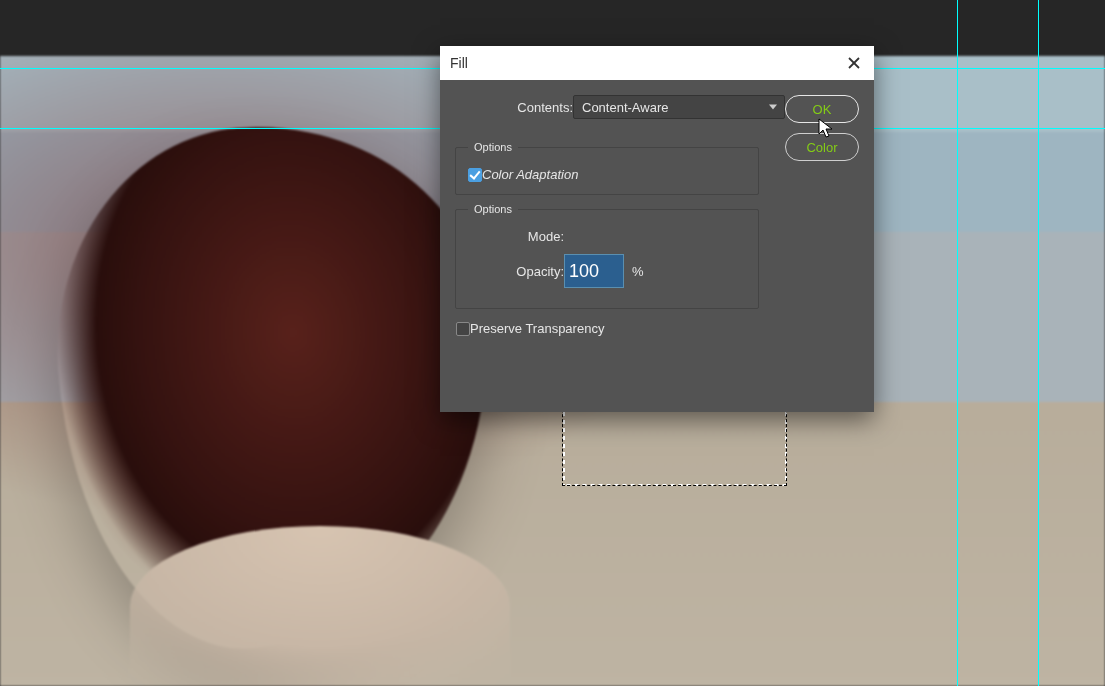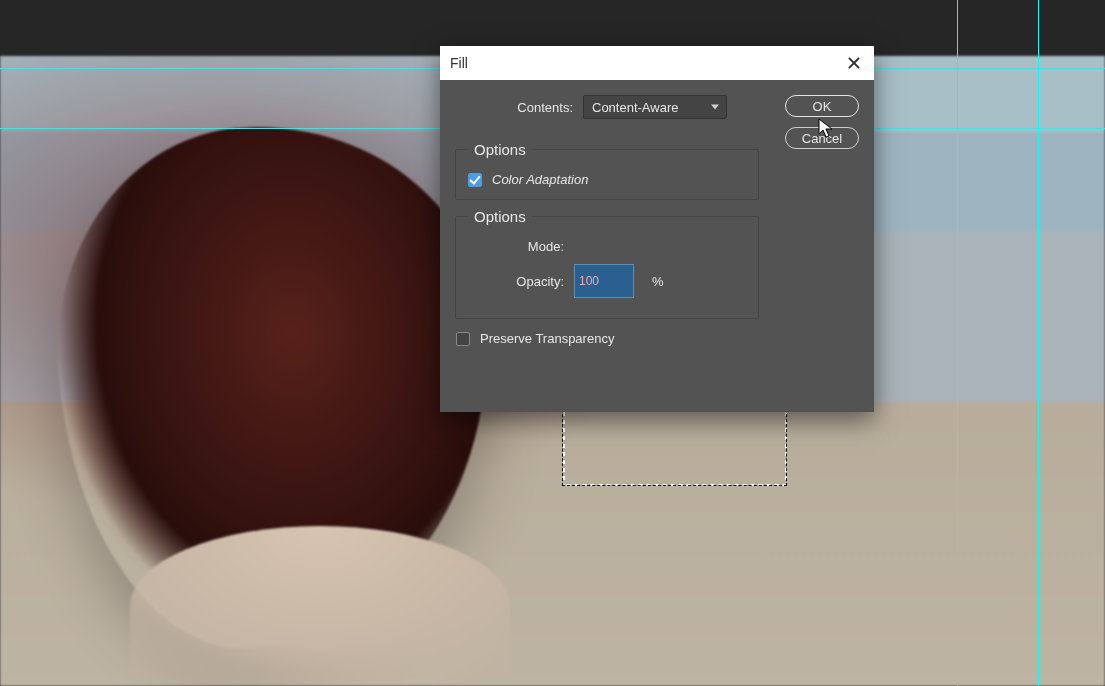--- a/index.html
+++ b/index.html
@@ -60,53 +60,53 @@
     }
     .dialog-titlebar {
       height:34px; background:#fff; color:#333; display:flex; align-items:center;
       padding:0 10px; justify-content:space-between; font-size:14px;
     }
     .close-x { width:20px; height:20px; display:flex; align-items:center; justify-content:center; cursor:pointer; }
     .close-x svg { stroke:#333; stroke-width:1.8; }
 
     .dialog-body { flex:1; position:relative; padding:15px 15px 15px 15px; }
 
-    .row { display:flex; align-items:center; gap:10px; margin-bottom:10px; }
+    .row { display:flex; align-items:center; margin-bottom:10px; }
     .row .lab { text-align:right; }
 
     .side-buttons { position:absolute; top:15px; right:15px; display:flex; flex-direction:column; gap:10px; }
     .btn {
-      min-width:74px; height:22px; border-radius:14px; border:1px solid #cfcfcf;
-      background:transparent; color:#e5e5e5; font-size:13px; display:flex; align-items:center; justify-content:center;
+      min-width:74px; height:28px; border-radius:14px; border:1px solid #cfcfcf;
+      background:transparent; color:#84cc16; font-size:13px; display:flex; align-items:center; justify-content:center;
       cursor:pointer; position:relative;
     }
     .btn.primary { border-color:#e6e6e6; }
 
     select.ps {
       appearance:none; background:#444; color:#e6e6e6; border:1px solid #333; border-radius:2px;
       height:24px; padding:0 20px 0 8px; font-size:13px;
     }
     .sel-wrap { position:relative; display:inline-block; }
     .sel-wrap::after {
       content:""; position:absolute; right:8px; top:50%; width:0; height:0;
       border-left:4px solid transparent; border-right:4px solid transparent; border-top:5px solid #ccc;
       transform:translateY(-50%); pointer-events:none;
     }
 
     fieldset.group {
       border:1px solid #444; border-radius:2px; padding:14px 12px 12px 12px; margin-top:8px; position:relative;
     }
-    fieldset.group legend { padding:0 6px; color:#e6e6e6; font-size:15px; }
+    fieldset.group legend { padding:0 6px; color:#e6e6e6; font-size:11px; }
 
     .chk { width:14px; height:14px; border:1px solid #888; border-radius:2px; background:#444; position:relative; display:inline-block; cursor:pointer; }
     .chk.checked { background:#4b9fe1; border-color:#4b9fe1; }
     .chk.checked::after { content:""; position:absolute; left:3px; top:0px; width:4px; height:8px; border:solid #fff; border-width:0 2px 2px 0; transform:rotate(40deg); }
 
     input.numfield {
-      width:60px; height:22px; background:#3b3b3b; border:1px solid #5a8fb0; color:#fca5a5; font-size:12px;
+      width:60px; height:22px; background:#3b3b3b; border:1px solid #5a8fb0; color:#ffffff; font-size:18px;
       padding:16px 4px;
     }
     .numfield.selected { background:#2b5f8f; }
 
     .cursor { position:absolute; pointer-events:none; z-index:50; }
   </style>
 </head>
 <body>
 
 <div style="position:absolute;top:0;left:0;right:0;height:56px;background:#262626;"></div>
@@ -132,32 +132,32 @@
           <line x1="12" y1="2" x2="2" y2="12"></line>
         </svg>
     </span>
   </div>
 
   <div class="dialog-body">
 
     <div class="row" style="margin-left:8px;">
       <span class="lab" style="width:110px">Contents:</span>
       <span class="sel-wrap">
-        <select class="ps" style="width:144px">
+        <select class="ps" style="width:212px">
           <option>Content-Aware</option>
         </select>
       </span>
     </div>
 
     <div class="side-buttons">
       <button class="btn primary">
         <span>OK</span>
       </button>
       <button class="btn">
-        <span>Cancel</span>
+        <span>Color</span>
       </button>
     </div>
 
     <fieldset class="group" style="width:304px; margin-top:22px;">
       <legend>Options</legend>
       <div class="row" style="margin:0;font-style:italic;">
         <span id="chk-adapt" class="chk checked"></span>
         <span>Color Adaptation</span>
       </div>
     </fieldset>

